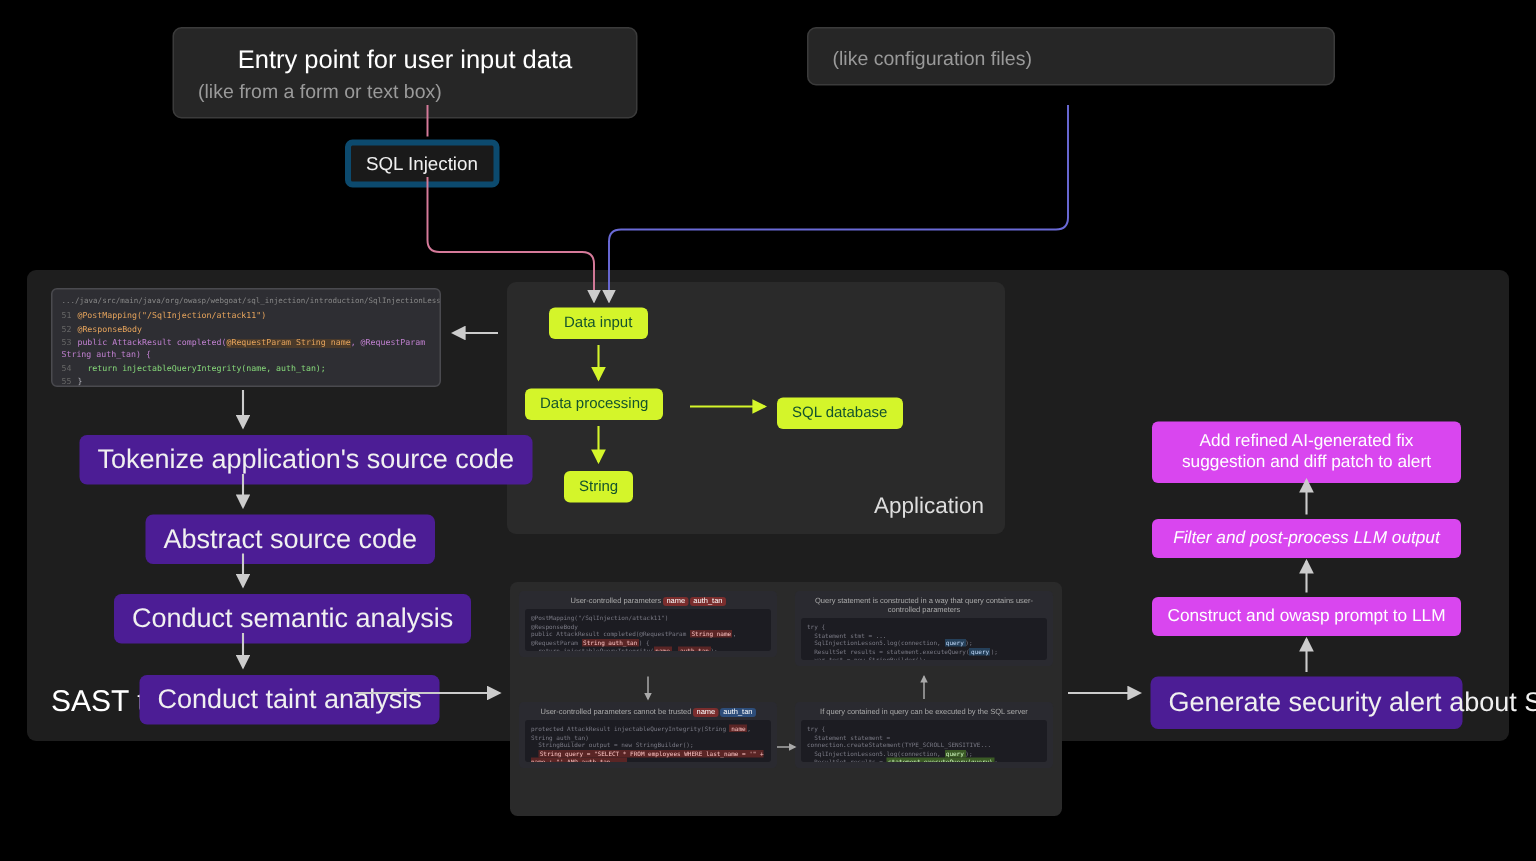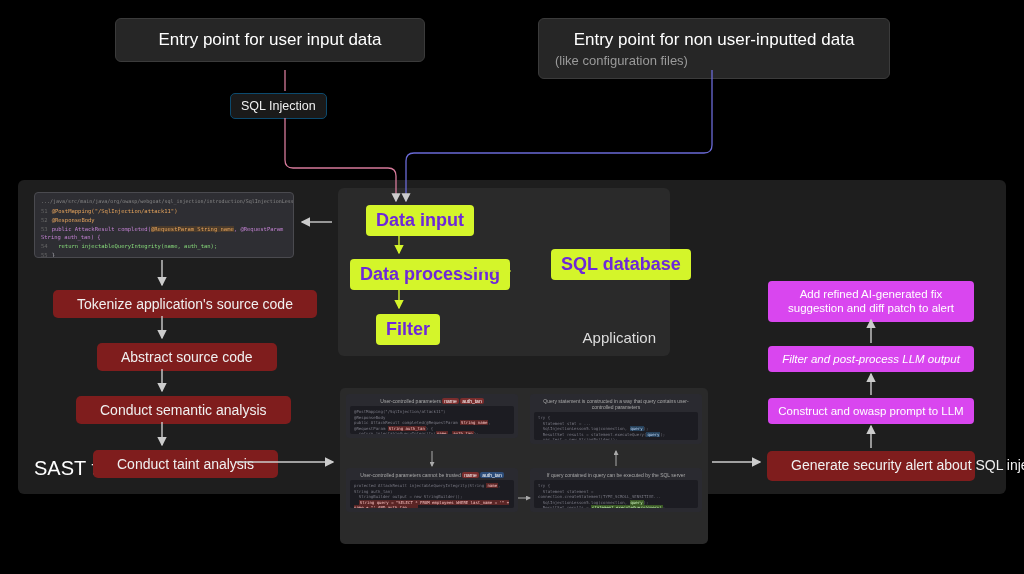--- a/index.html
+++ b/index.html
@@ -16,44 +16,44 @@
     position: absolute;
     background: #262626;
     border: 1px solid #3b3b3b;
     border-radius: 6px;
     padding: 10px 16px;
   }
   .box-title { font-size: 17px; font-weight: 500; color: #fff; line-height: 1.3; text-align: center; }
   .box-sub { font-size: 13px; color: #9a9a9a; margin-top: 2px; }
   .pill {
     position: absolute;
-    background: #7f1d1d;
+    background: #4c1d95;
     border-radius: 5px;
     color: #f0f0f0;
-    font-size: 14px;
-    padding: 6px 24px;
+    font-size: 18px;
+    padding: 6px 12px;
     white-space: nowrap;
   }
   .pill-out {
     position: absolute;
-    border: 1px solid #0c4a6e;
+    border: 4px solid #0c4a6e;
     border-radius: 5px;
     color: #f0f0f0;
     font-size: 12.5px;
     padding: 5px 10px;
     background: #1a1a1a;
   }
   .lime {
     position: absolute;
     background: #d4f52a;
-    color: #6d28d9;
-    font-size: 18px;
+    color: #14532d;
+    font-size: 10px;
     padding: 5px 10px;
     border-radius: 4px;
-    font-weight: 700;
+    font-weight: 400;
   }
   .purple {
     position: absolute;
     background: #d946ef;
     color: #fff;
     font-size: 11.5px;
     padding: 6px 10px;
     border-radius: 4px;
     text-align: center;
     line-height: 1.25;
@@ -129,40 +129,40 @@
     background: #2a2a2a;
     border-radius: 5px;
     padding: 6px;
   }
 </style>
 </head>
 <body>
 
 <div class="box" style="left:115px; top:18px; width:310px;">
   <div class="box-title">Entry point for user input data</div>
+  <div class="box-sub">(like from a form or text box)</div>
 </div>
 <div class="box" style="left:538px; top:18px; width:352px;">
-  <div class="box-title">Entry point for non user-inputted data</div>
   <div class="box-sub">(like configuration files)</div>
 </div>
 
 <div class="pill-out" style="left:230px; top:93px;">SQL Injection</div>
 
 <div class="sast-container">
   <div class="sast-label">SAST tool</div>
 </div>
 
 <div class="app-container">
   <div class="app-label">Application</div>
 </div>
 
 <div class="lime" style="left:366px; top:205px;">Data input</div>
 <div class="lime" style="left:350px; top:259px;">Data processing</div>
-<div class="lime" style="left:376px; top:314px;">Filter</div>
-<div class="lime" style="left:518px; top:249px;margin-left:33px;">SQL database</div>
+<div class="lime" style="left:376px; top:314px;">String</div>
+<div class="lime" style="left:518px; top:265px;">SQL database</div>
 
 <div class="code-panel" style="left:34px; top:192px; width:260px; height:66px;">
   <div style="color:#888; font-size:5px; margin-bottom:2px;">.../java/src/main/java/org/owasp/webgoat/sql_injection/introduction/SqlInjectionLesson11.java:50</div>
   <div><span class="ln">51</span><span class="hl-o">@PostMapping("/SqlInjection/attack11")</span></div>
   <div><span class="ln">52</span><span class="hl-o">@ResponseBody</span></div>
   <div><span class="ln">53</span><span class="hl-p">public AttackResult completed(</span><span style="background:#4a3a2a;" class="hl-o">@RequestParam String name</span><span class="hl-p">, @RequestParam String auth_tan) {</span></div>
   <div><span class="ln">54</span>&nbsp;&nbsp;<span class="hl-g">return injectableQueryIntegrity(name, auth_tan);</span></div>
   <div><span class="ln">55</span><span>}</span></div>
 </div>
 

